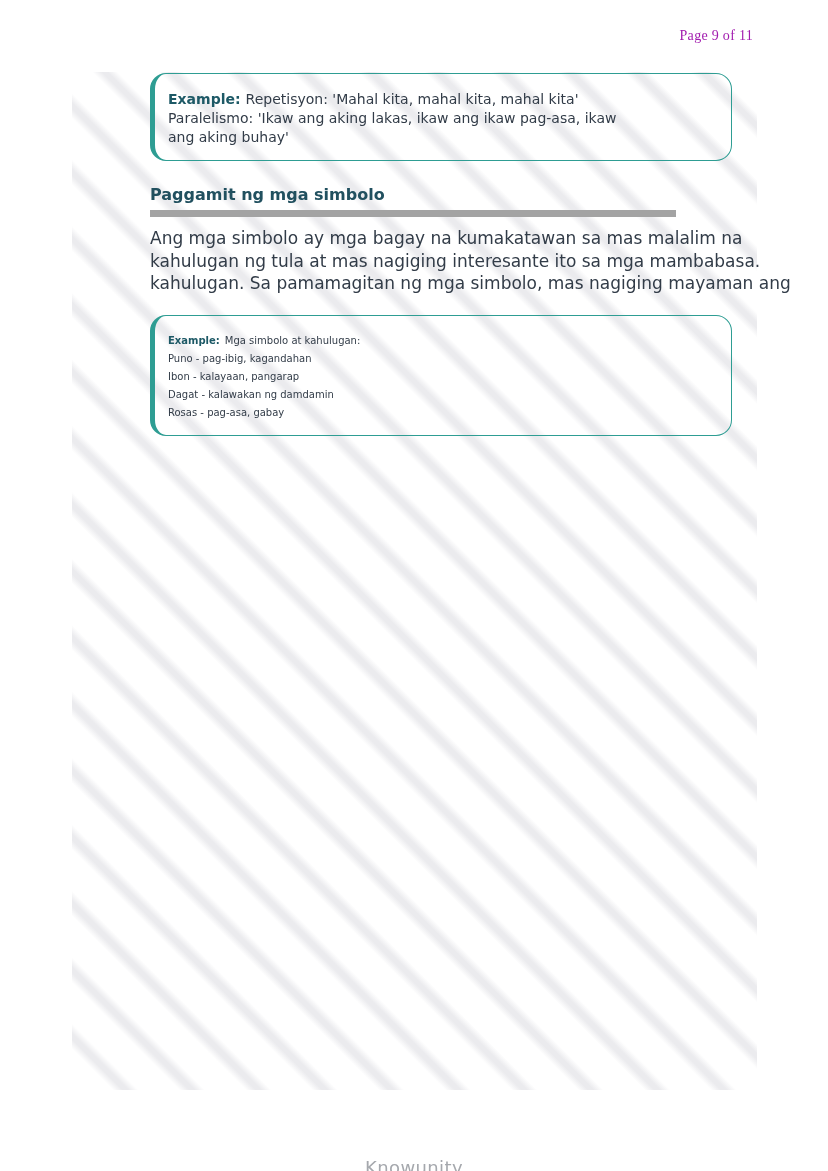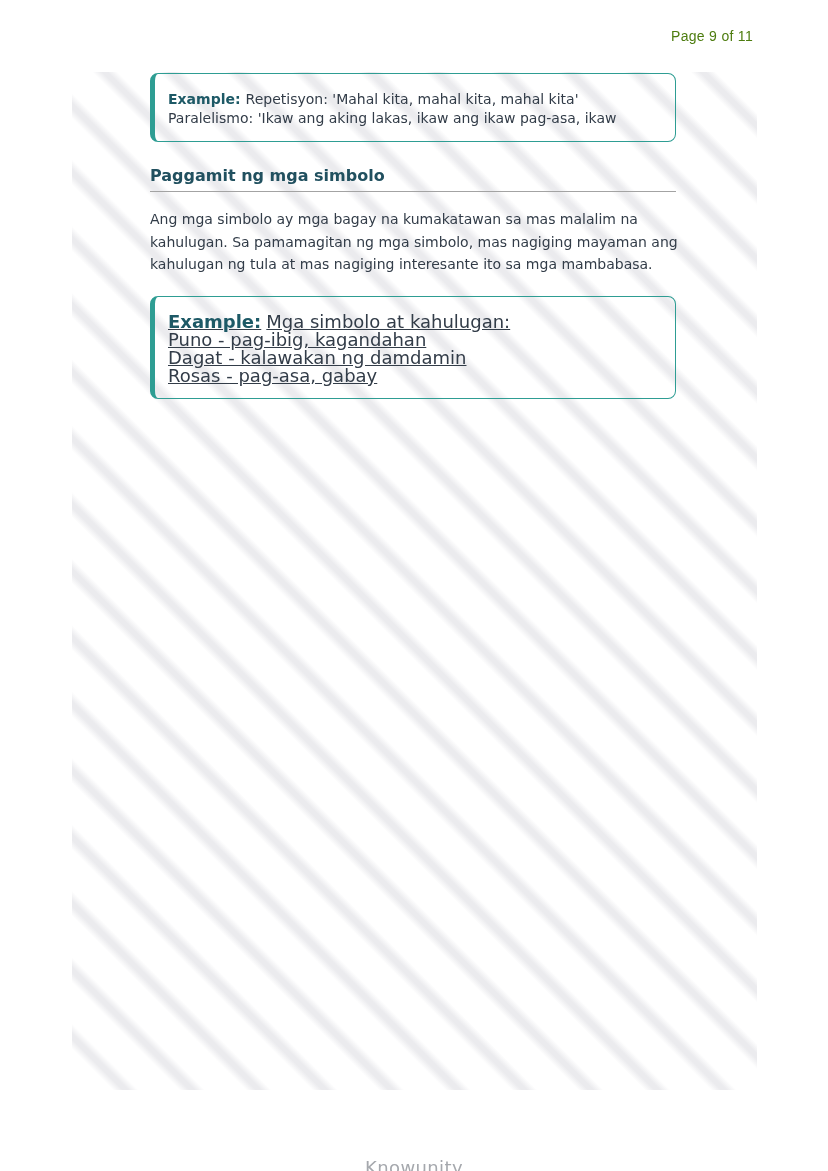--- a/index.html
+++ b/index.html
@@ -28,61 +28,61 @@
       #ebebee 36px,
       #ebebee 40px,
       #ffffff 47px
     );
     pointer-events: none;
   }
   .page-number {
     position: absolute;
     top: 28px;
     right: 75px;
-    font-family: Liberation Sans, sans-serif;
+    font-family: Liberation Serif, serif;
     font-size: 14px;
-    color: #4d7c0f;
+    color: #a21caf;
     letter-spacing: 0.3px;
   }
   .content {
     position: absolute;
     left: 150px;
     top: 73px;
     width: 526px;
   }
   .example-box {
     box-sizing: border-box;
-    width: 526px;
+    width: 582px;
     border: 1.5px solid #2e9d93;
     border-left: 5px solid #2e9d93;
-    border-radius: 8px;
+    border-radius: 16px;
     padding: 16px 18px 13px 13px;
     background: transparent;
     color: #323c48;
   }
   .box1 { font-size: 14px; line-height: 19px; }
-  .box2 { margin-top: 20px; font-size: 18px; line-height: 18px; text-decoration: underline; }
+  .box2 { margin-top: 20px; font-size: 10px; line-height: 18px; }
   .box-label {
     font-weight: bold;
     color: #1d5966;
     margin-right: 5px;
   }
   .box-line { white-space: nowrap; }
   .section-heading {
     margin: 25px 0 0 0;
     padding: 0 0 7px 0;
     font-size: 16px;
     font-weight: bold;
     color: #21505f;
-    border-bottom: 1px solid #a3a3a3;
+    border-bottom: 7px solid #a3a3a3;
     line-height: 17px;
   }
   .paragraph {
-    margin-top: 16px;
-    font-size: 14px;
+    margin-top: 10px;
+    font-size: 17px;
     line-height: 22.5px;
     color: #323c48;
   }
   .paragraph .para-line { white-space: nowrap; }
   .footer-brand {
     position: absolute;
     left: 0;
     top: 1121px;
     width: 100%;
     text-align: center;
@@ -101,35 +101,37 @@
 
   <div class="page-number">Page 9 of 11</div>
 
   <div class="content">
 
     <div class="example-box box1">
       <div class="box-line">
         <span class="box-label">Example:</span><span>Repetisyon: 'Mahal kita, mahal kita, mahal kita'</span>
       </div>
       <div class="box-line">Paralelismo: 'Ikaw ang aking lakas, ikaw ang ikaw pag-asa, ikaw</div>
+      <div class="box-line">ang aking buhay'</div>
     </div>
 
     <h2 class="section-heading">Paggamit ng mga simbolo</h2>
 
     <div class="paragraph">
       <div class="para-line">Ang mga simbolo ay mga bagay na kumakatawan sa mas malalim na</div>
+      <div class="para-line">kahulugan ng tula at mas nagiging interesante ito sa mga mambabasa.</div>
       <div class="para-line">kahulugan. Sa pamamagitan ng mga simbolo, mas nagiging mayaman ang</div>
-      <div class="para-line">kahulugan ng tula at mas nagiging interesante ito sa mga mambabasa.</div>
     </div>
 
     <div class="example-box box2">
       <div class="box-line">
         <span class="box-label">Example:</span><span>Mga simbolo at kahulugan:</span>
       </div>
       <div class="box-line">Puno - pag-ibig, kagandahan</div>
+      <div class="box-line">Ibon - kalayaan, pangarap</div>
       <div class="box-line">Dagat - kalawakan ng damdamin</div>
       <div class="box-line">Rosas - pag-asa, gabay</div>
     </div>
 
   </div>
 
   <div class="footer-brand">Knowunity</div>
 
 </div>
 

